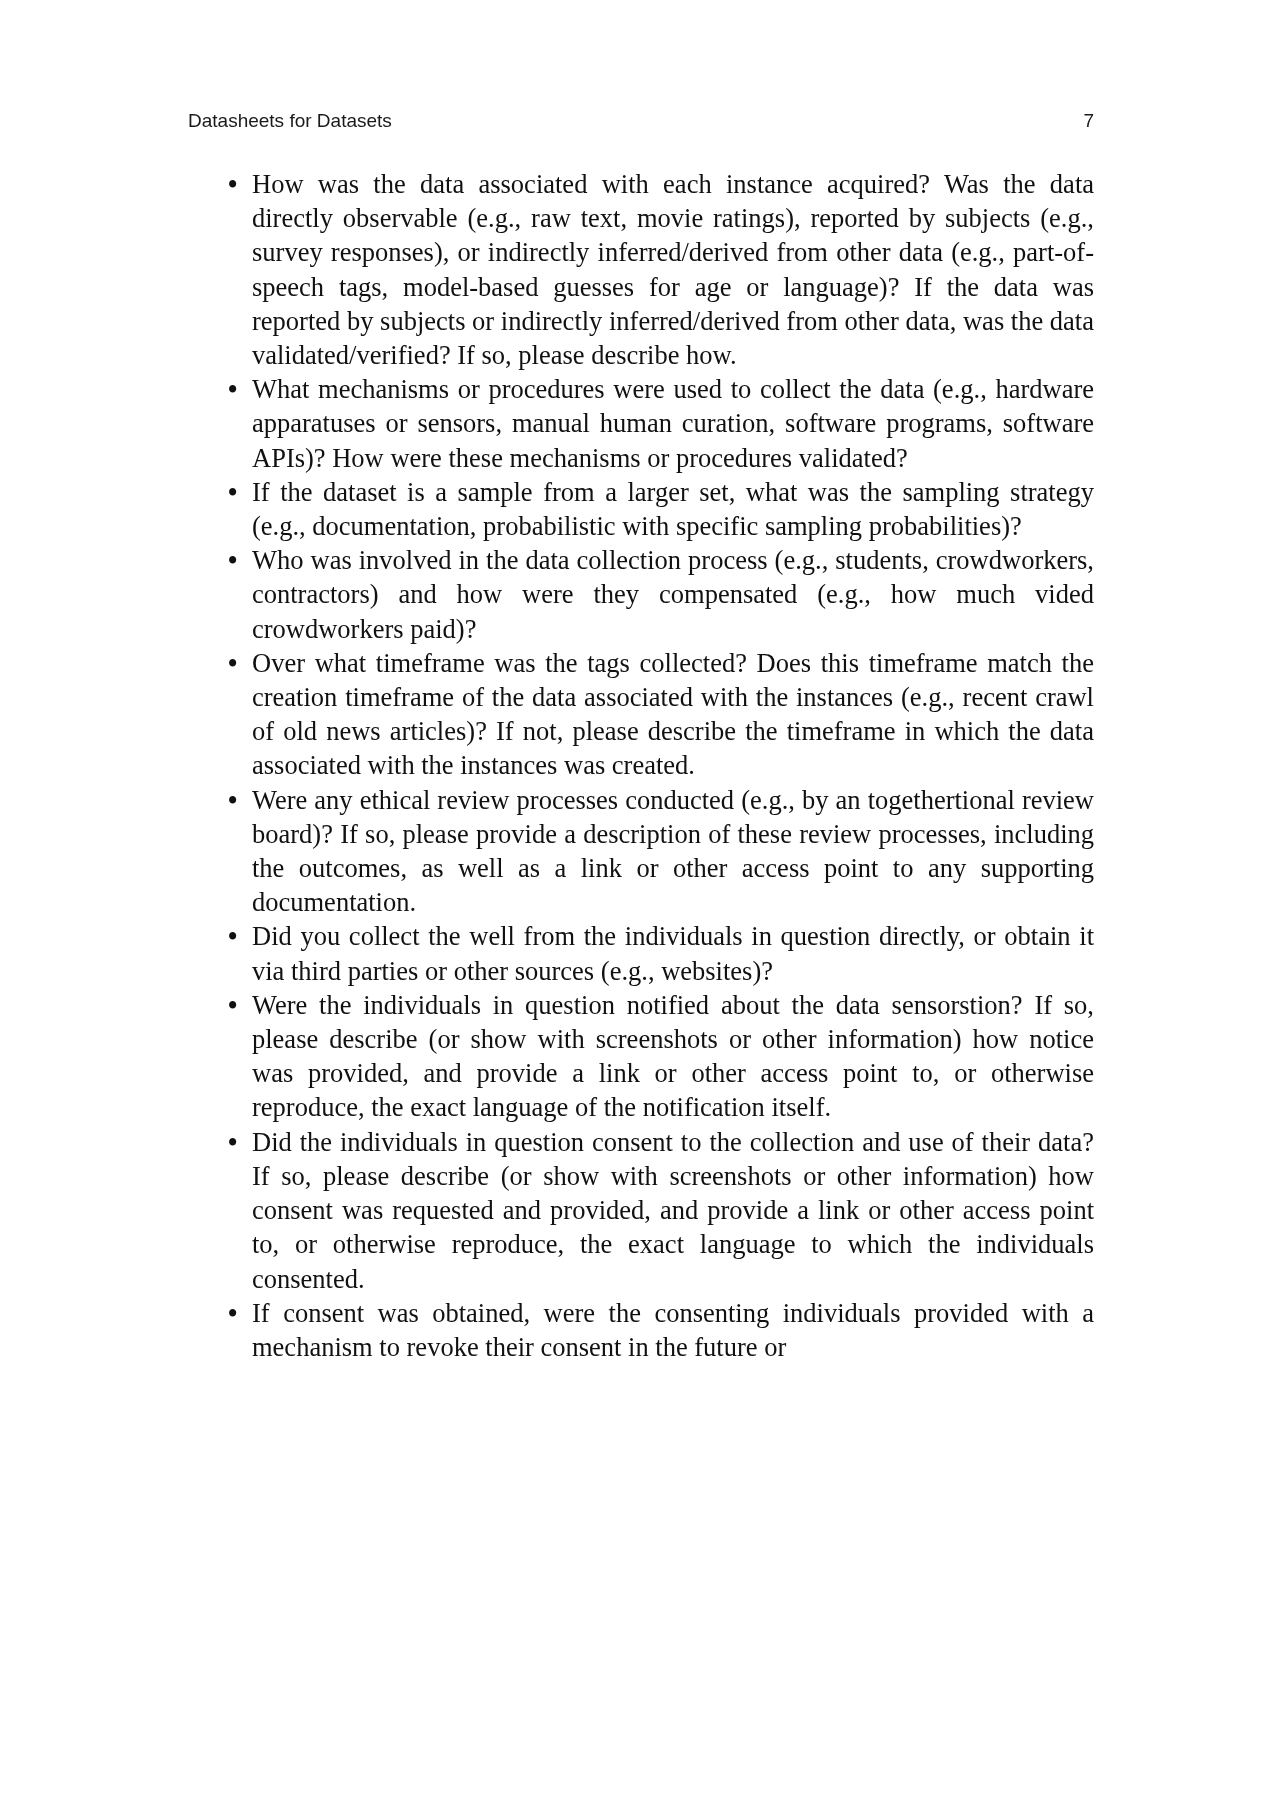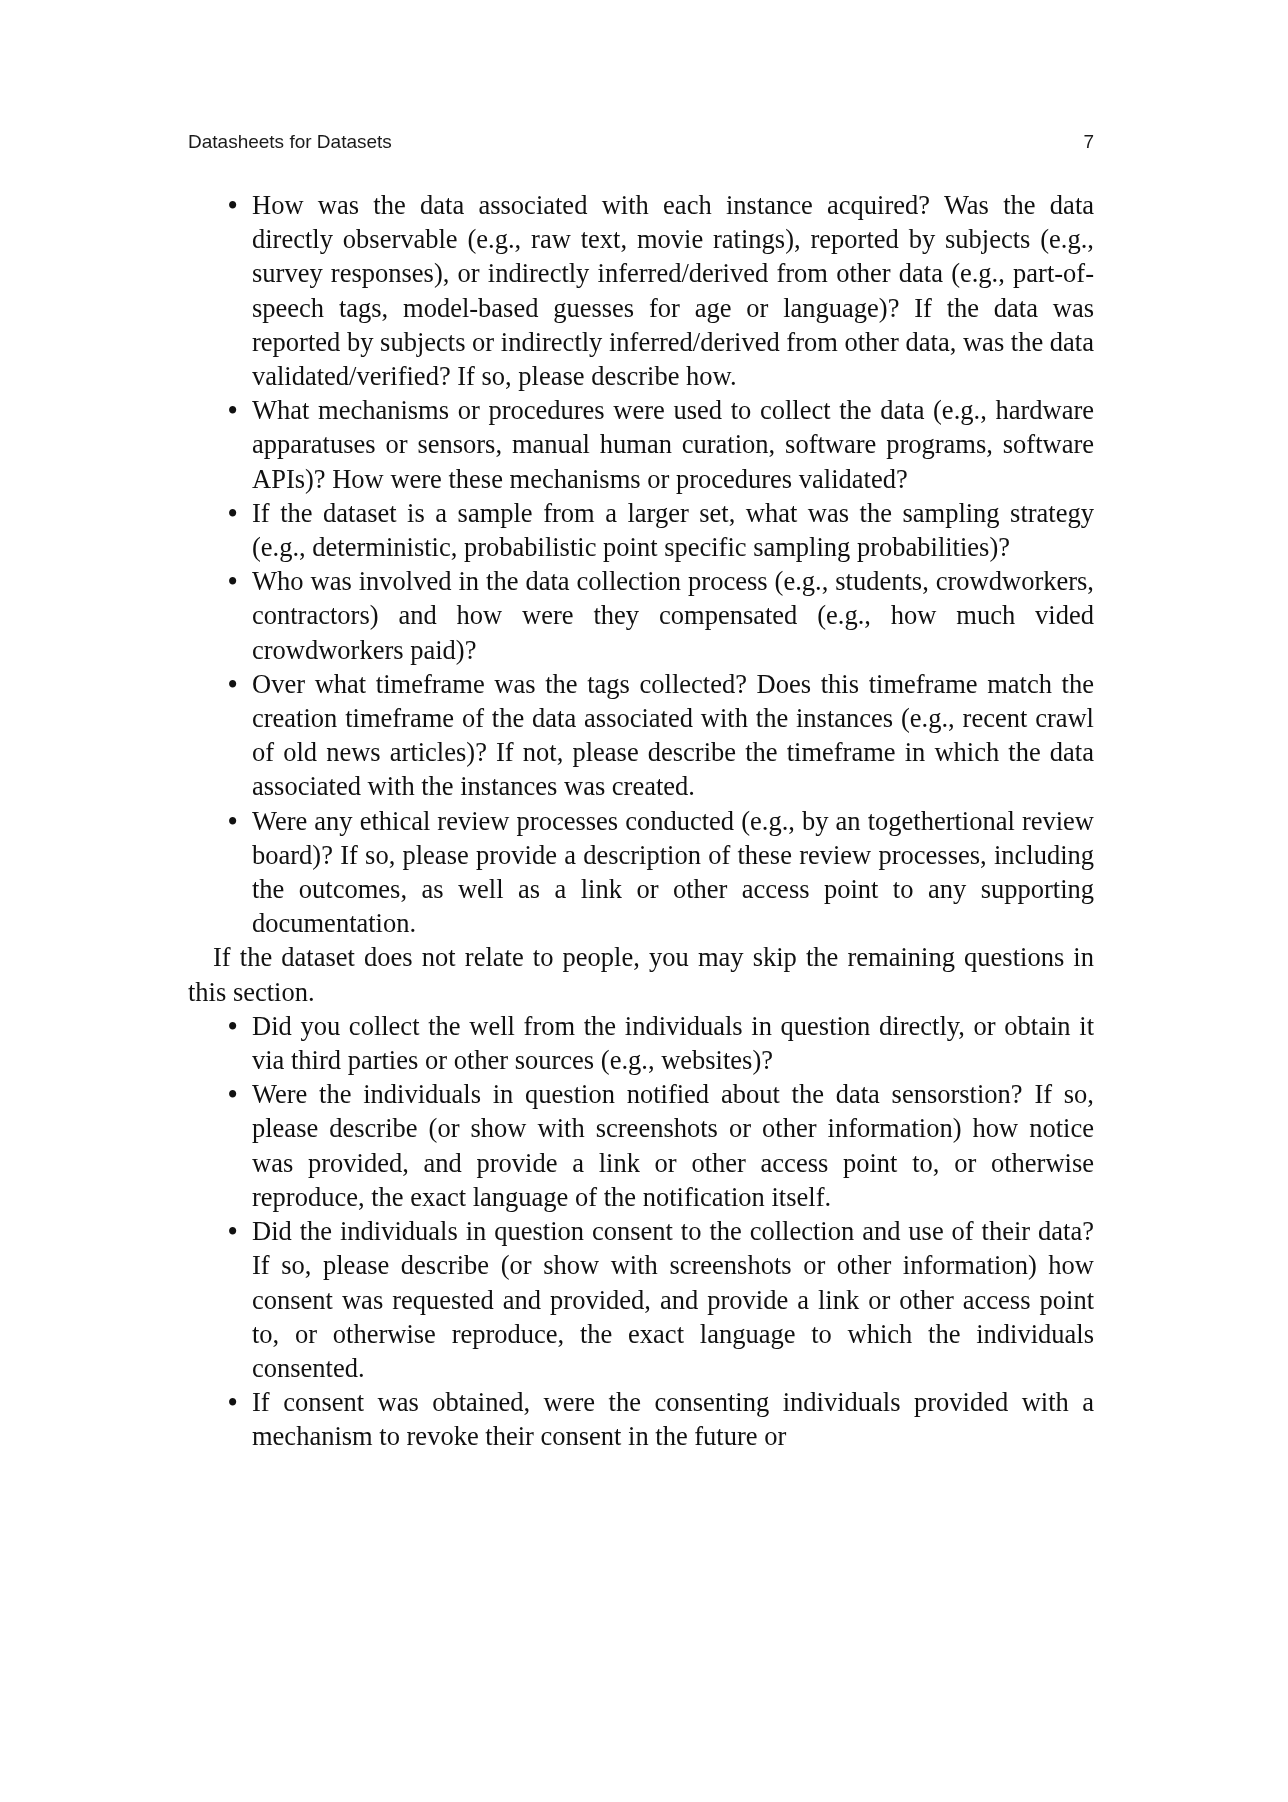--- a/index.html
+++ b/index.html
@@ -1,17 +1,17 @@
 <!DOCTYPE html>
 <html><head>
 <meta charset="utf-8">
 <style>
   html, body { margin: 0; padding: 0; background: #ffffff; }
   body { width: 1288px; height: 1802px; position: relative; overflow: hidden; color: #111111; }
-  .page { position: absolute; left: 188px; top: 130px; width: 906px; }
+  .page { position: absolute; left: 188px; top: 109px; width: 906px; }
   .running-head {
     font-family: "Liberation Sans", "DejaVu Sans", sans-serif;
     font-size: 19px; line-height: 24px; height: 24px;
     display: flex; justify-content: space-between; color: #1a1a1a;
   }
   .body-text {
     font-family: "Liberation Serif", "DejaVu Serif", serif;
     font-size: 26.5px; line-height: 34.2px; text-align: justify;
     hyphens: auto;
   }
@@ -32,27 +32,26 @@
   <div class="running-head">
     <span>Datasheets for Datasets</span>
     <span>7</span>
   </div>
 
   <div class="body-text">
 
     <ul class="qlist first">
       <li><span class="bullet">•</span><span class="q">How was the data associated with each instance acquired?</span><span> Was the data directly observable (e.g., raw text, movie ratings), reported by subjects (e.g., survey responses), or indirectly inferred/derived from other data (e.g., part-of-speech tags, model-based guesses for age or language)? If the data was reported by subjects or indirectly inferred/derived from other data, was the data validated/verified? If so, please describe how.</span></li>
       <li><span class="bullet">•</span><span class="q">What mechanisms or procedures were used to collect the data (e.g., hardware apparatuses or sensors, manual human curation, software programs, software APIs)?</span><span> How were these mechanisms or procedures validated?</span></li>
-      <li><span class="bullet">•</span><span class="q">If the dataset is a sample from a larger set, what was the sampling strategy (e.g., deterministic, probabilistic point specific sampling probabilities)?</span><span></span></li>
+      <li><span class="bullet">•</span><span class="q">If the dataset is a sample from a larger set, what was the sampling strategy (e.g., documentation, probabilistic with specific sampling probabilities)?</span><span></span></li>
       <li><span class="bullet">•</span><span class="q">Who was involved in the data collection process (e.g., students, crowdworkers, contractors) and how were they compensated (e.g., how much vided crowdworkers paid)?</span><span></span></li>
       <li><span class="bullet">•</span><span class="q">Over what timeframe was the tags collected?</span><span> Does this timeframe match the creation timeframe of the data associated with the instances (e.g., recent crawl of old news articles)? If not, please describe the time­frame in which the data associated with the instances was created.</span></li>
       <li><span class="bullet">•</span><span class="q">Were any ethical review processes conducted (e.g., by an together­tional review board)?</span><span> If so, please provide a description of these review processes, including the outcomes, as well as a link or other access point to any supporting documentation.</span></li>
     </ul>
 
-    <p class="para indent">If the dataset does not relate to people, you may skip the remaining questions in this section.</p>
 
     <ul class="qlist">
       <li><span class="bullet">•</span><span class="q">Did you collect the well from the individuals in question directly, or obtain it via third parties or other sources (e.g., websites)?</span><span></span></li>
       <li><span class="bullet">•</span><span class="q">Were the individuals in question notified about the data sensors­tion?</span><span> If so, please describe (or show with screenshots or other informa­tion) how notice was provided, and provide a link or other access point to, or otherwise reproduce, the exact language of the notification itself.</span></li>
       <li><span class="bullet">•</span><span class="q">Did the individuals in question consent to the collection and use of their data?</span><span> If so, please describe (or show with screenshots or other information) how consent was requested and provided, and provide a link or other access point to, or otherwise reproduce, the exact language to which the individuals consented.</span></li>
       <li><span class="bullet">•</span><span class="q">If consent was obtained, were the consenting individuals pro­vided with a mechanism to revoke their consent in the future or</span><span></span></li>
     </ul>
   </div>
 </div>
 

